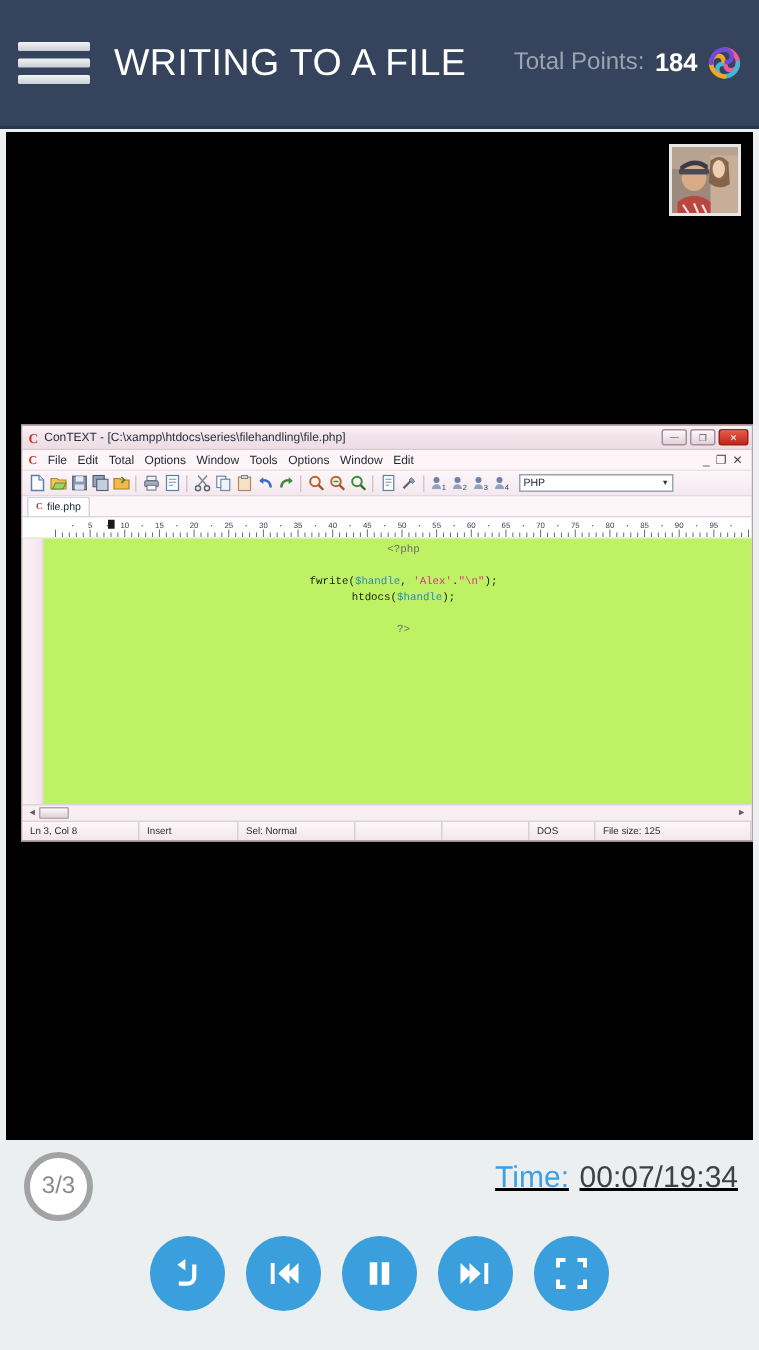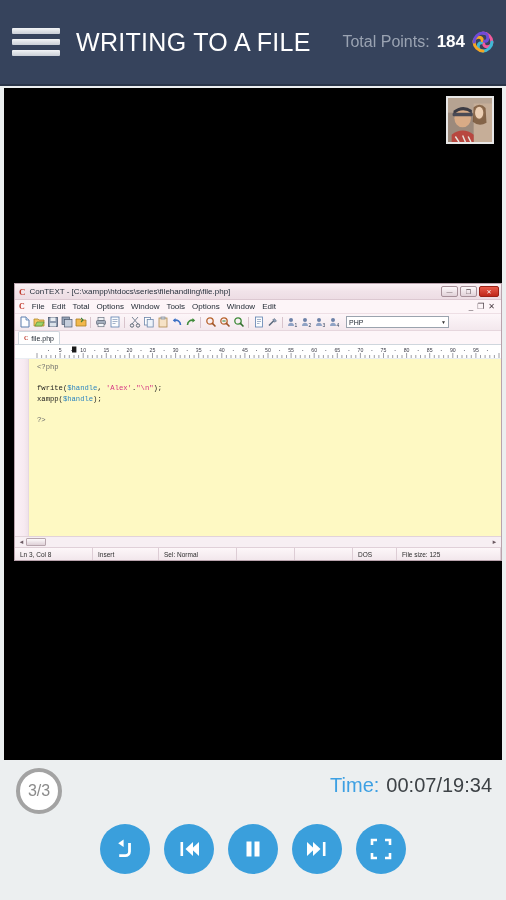--- a/index.html
+++ b/index.html
@@ -100,24 +100,25 @@
     color:#1d2630; border-radius: 2px 2px 0 0;
   }
   .tab-ico { color:#c0392b; font-weight:bold; font-size:6px;
     font-family:"Liberation Serif",serif; }
 
   .ctx-ruler { height: 14px; background:#fff; position: relative; overflow:hidden;
     border-bottom: 1px solid #e9eef3; }
   .ruler-svg { display:block; }
 
   .ctx-code {
-    flex: 1; background: #fef9c3; position: relative; overflow: hidden;
+    flex: 1; background: #bef264; position: relative; overflow: hidden;
     font-family: "Liberation Mono", monospace;
     font-size: 7.2px; line-height: 10.5px; padding: 3px 0 0 22px;
     color:#1b1b1b;
+    text-align:center;
   }
   .gutter { position:absolute; left:0; top:0; bottom:0; width: 14px;
     background: linear-gradient(to right,#fbf1f6 0%,#f7eaf1 70%,#efe2ea 100%);
     border-right: 1px solid #e7d8e1; }
   .code-line { white-space: pre; height: 10.5px; }
   .t-var { color: #2e86c1; }
   .t-str { color: #d63384; }
   .t-fn  { color: #1b1b1b; }
   .t-tag { color: #6b6b6b; }
   .caret { display:inline-block; width:1px; height:8px; background:#111;
@@ -145,21 +146,21 @@
     background:#eceff0;border-radius:12px; }
   .player-top { position: relative; height: 62px; }
   .page-badge {
     position:absolute; left: 16px; top: 8px;
     width: 46px; height: 46px; border-radius: 50%;
     border: 4px solid #a3a3a3; background:#fff;
     display:flex; align-items:center; justify-content:center;
     font-size: 16px; color:#8b8b8b;
   }
   .time-wrap { position:absolute; right: 14px; top: 14px;
-    display:flex; align-items:baseline; gap:7px; }
+    display:flex; align-items:baseline; gap:7px;text-decoration:underline; }
   .time-label { color:#3da0e3; font-size: 20px; }
   .time-value { color:#3d4246; font-size: 20px; }
   .controls { display:flex; justify-content:center; align-items:center;
     gap: 14px; padding-top: 2px; }
   .ctrl { width: 50px; height: 50px; border-radius:50%; background:#3a9fdc;
     display:flex; align-items:center; justify-content:center; cursor:pointer;
     flex:0 0 auto; }
   .ctrl svg { display:block; }
 </style>
 </head>
@@ -532,21 +533,21 @@
             <rect x="57.0" y="1.5" width="4.4" height="6" fill="#1a1a1a"></rect>
           </svg>
       </div>
 
       <div class="ctx-code">
         <div class="gutter"></div>
         <div id="code-lines">
             <div class="code-line"><span class="t-tag">&lt;?php</span></div>
             <div class="code-line">&nbsp;</div>
             <div class="code-line"><span class="t-fn">fwrite(</span><span class="t-var">$handle</span><span class="t-fn">, </span><span class="t-str">'Alex'</span><span class="t-fn">.</span><span class="t-str">"\n"</span><span class="t-fn">);</span></div>
-            <div class="code-line"><span class="t-fn">xampp(</span><span class="t-var">$handle</span><span class="t-fn">);</span></div>
+            <div class="code-line"><span class="t-fn">htdocs(</span><span class="t-var">$handle</span><span class="t-fn">);</span></div>
             <div class="code-line">&nbsp;</div>
             <div class="code-line"><span class="t-tag">?&gt;</span></div>
           </div>
       </div>
 
       <div class="ctx-hscroll">
         <span class="hs-left">◄</span>
         <div class="hs-thumb"></div>
         <div class="hs-track"></div>
         <span class="hs-right">►</span>

